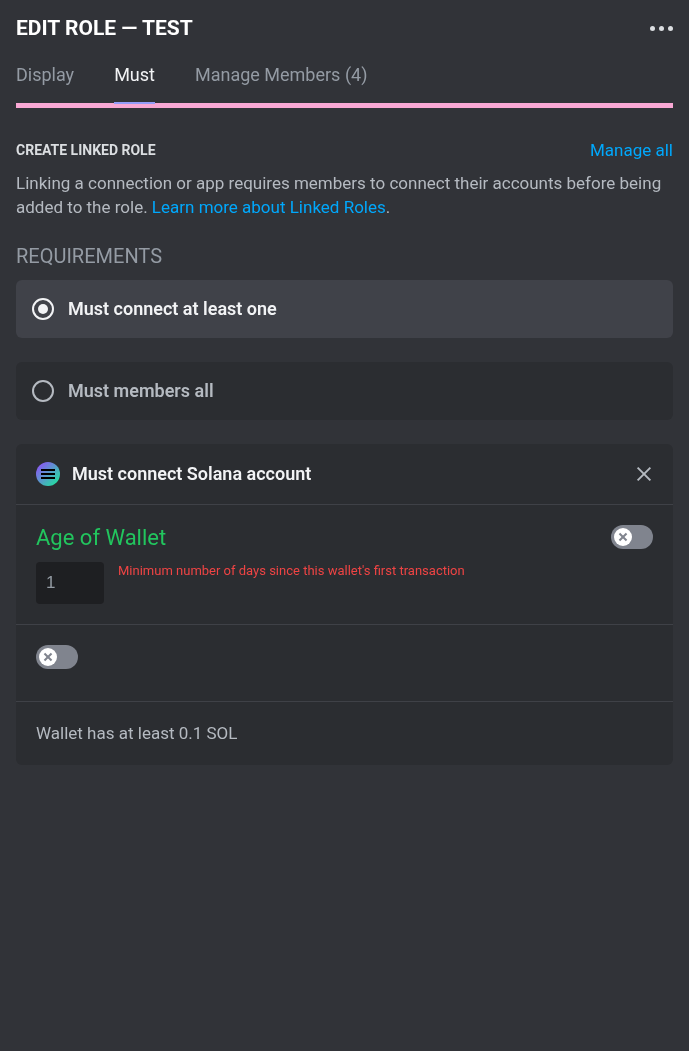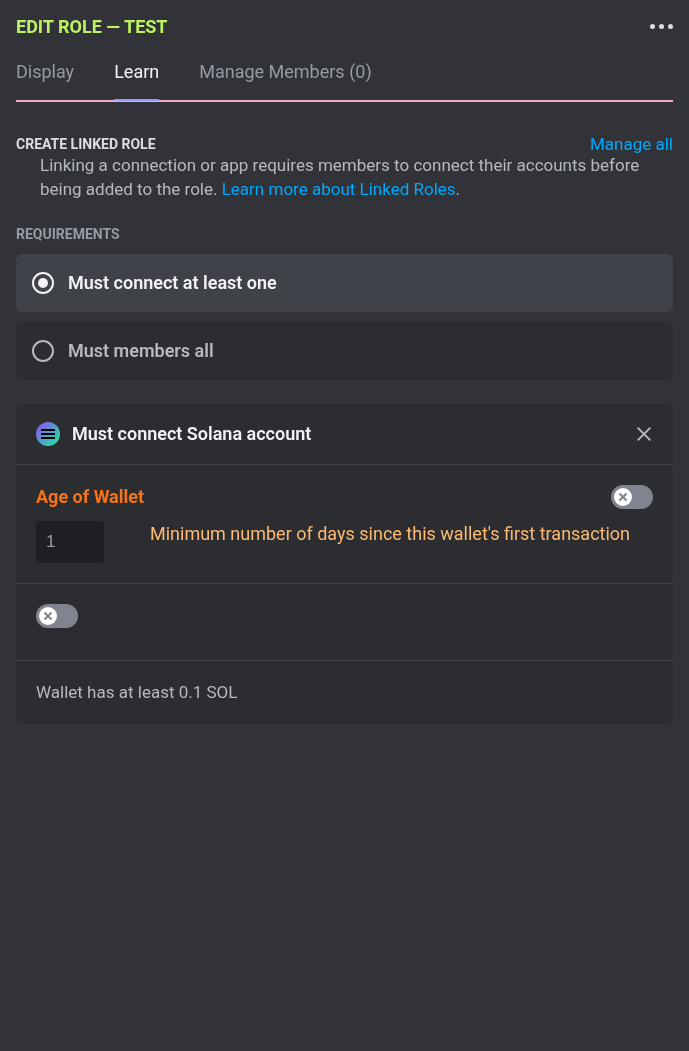--- a/index.html
+++ b/index.html
@@ -14,40 +14,40 @@
       width: 689px;
       padding: 16px;
     }
     .header {
       display: flex;
       justify-content: space-between;
       align-items: center;
       margin-bottom: 24px;
     }
     .title {
-      font-size: 18px;
+      font-size: 21px;
       font-weight: 700;
-      color: #bef264;
+      color: #ffffff;
       text-transform: uppercase;
     }
     .more-icon {
       display: flex;
       gap: 4px;
       cursor: pointer;
     }
     .more-icon span {
       width: 5px;
       height: 5px;
       background: #dbdee1;
       border-radius: 50%;
     }
     .tabs {
       display: flex;
       gap: 40px;
-      border-bottom: 2px solid #f9a8d4;
+      border-bottom: 5px solid #f9a8d4;
       margin-bottom: 32px;
     }
     .tab {
       padding: 0 0 18px 0;
       font-size: 18px;
       color: #949ba4;
       cursor: pointer;
       position: relative;
     }
     .tab.active {
@@ -59,59 +59,58 @@
       bottom: -1px;
       left: 0;
       right: 0;
       height: 2px;
       background: #949cf7;
     }
     .section-header {
       display: flex;
       justify-content: space-between;
       align-items: center;
-      margin-bottom: 0;
+      margin-bottom: 12px;
     }
     .section-title {
       font-size: 14px;
       font-weight: 700;
       color: #dbdee1;
       text-transform: uppercase;
     }
     .clear-link {
       color: #00a8fc;
       font-size: 17px;
       cursor: pointer;
     }
     .description {
       color: #b5bac1;
       font-size: 17px;
       line-height: 1.4;
       margin-bottom: 24px;
-      margin-left: 24px;
     }
     .description a {
       color: #00a8fc;
       text-decoration: none;
     }
     .subsection-title {
-      font-size: 14px;
-      font-weight: 700;
+      font-size: 20px;
+      font-weight: 400;
       color: #949ba4;
       text-transform: uppercase;
       margin-bottom: 12px;
     }
     .radio-option {
       display: flex;
       align-items: center;
       gap: 14px;
       padding: 18px 16px;
       background: #2b2d31;
       border-radius: 6px;
-      margin-bottom: 10px;
+      margin-bottom: 24px;
       cursor: pointer;
     }
     .radio-option.selected {
       background: #404249;
     }
     .radio-circle {
       width: 22px;
       height: 22px;
       border: 2px solid #b5bac1;
       border-radius: 50%;
@@ -209,23 +208,23 @@
     .requirement:last-child {
       border-bottom: none;
     }
     .requirement-header {
       display: flex;
       justify-content: space-between;
       align-items: center;
       margin-bottom: 12px;
     }
     .requirement-title {
-      font-size: 18px;
-      font-weight: 700;
-      color: #f97316;
+      font-size: 22px;
+      font-weight: 400;
+      color: #22c55e;
     }
     .toggle {
       width: 42px;
       height: 24px;
       background: #80848e;
       border-radius: 12px;
       position: relative;
       cursor: pointer;
     }
     .toggle-knob {
@@ -266,25 +265,24 @@
       width: 68px;
       height: 42px;
       background: #1e1f22;
       border: none;
       border-radius: 4px;
       color: #949ba4;
       font-size: 17px;
       padding: 0 10px;
     }
     .requirement-desc {
-      color: #fdba74;
-      font-size: 18px;
+      color: #ef4444;
+      font-size: 13px;
       line-height: 1.4;
       flex: 1;
-      margin-left: 32px;
     }
     .requirement-desc-only {
       color: #b5bac1;
       font-size: 17px;
       line-height: 1.4;
     }
   </style>
 </head>
 <body>
 
@@ -292,22 +290,22 @@
   <div class="title">EDIT ROLE — TEST</div>
   <div class="more-icon">
     <span></span>
       <span></span>
       <span></span>
   </div>
 </div>
 
 <div class="tabs">
   <div class="tab">Display</div>
-  <div class="tab active">Learn</div>
-  <div class="tab">Manage Members (0)</div>
+  <div class="tab active">Must</div>
+  <div class="tab">Manage Members (4)</div>
 </div>
 
 <div class="section-header">
   <div class="section-title">CREATE LINKED ROLE</div>
   <div class="clear-link">Manage all</div>
 </div>
 
 <div class="description">
   <span>Linking a connection or app requires members to connect their accounts before being added to the role. </span><a>Learn more about Linked Roles</a><span>.</span>
 </div>

